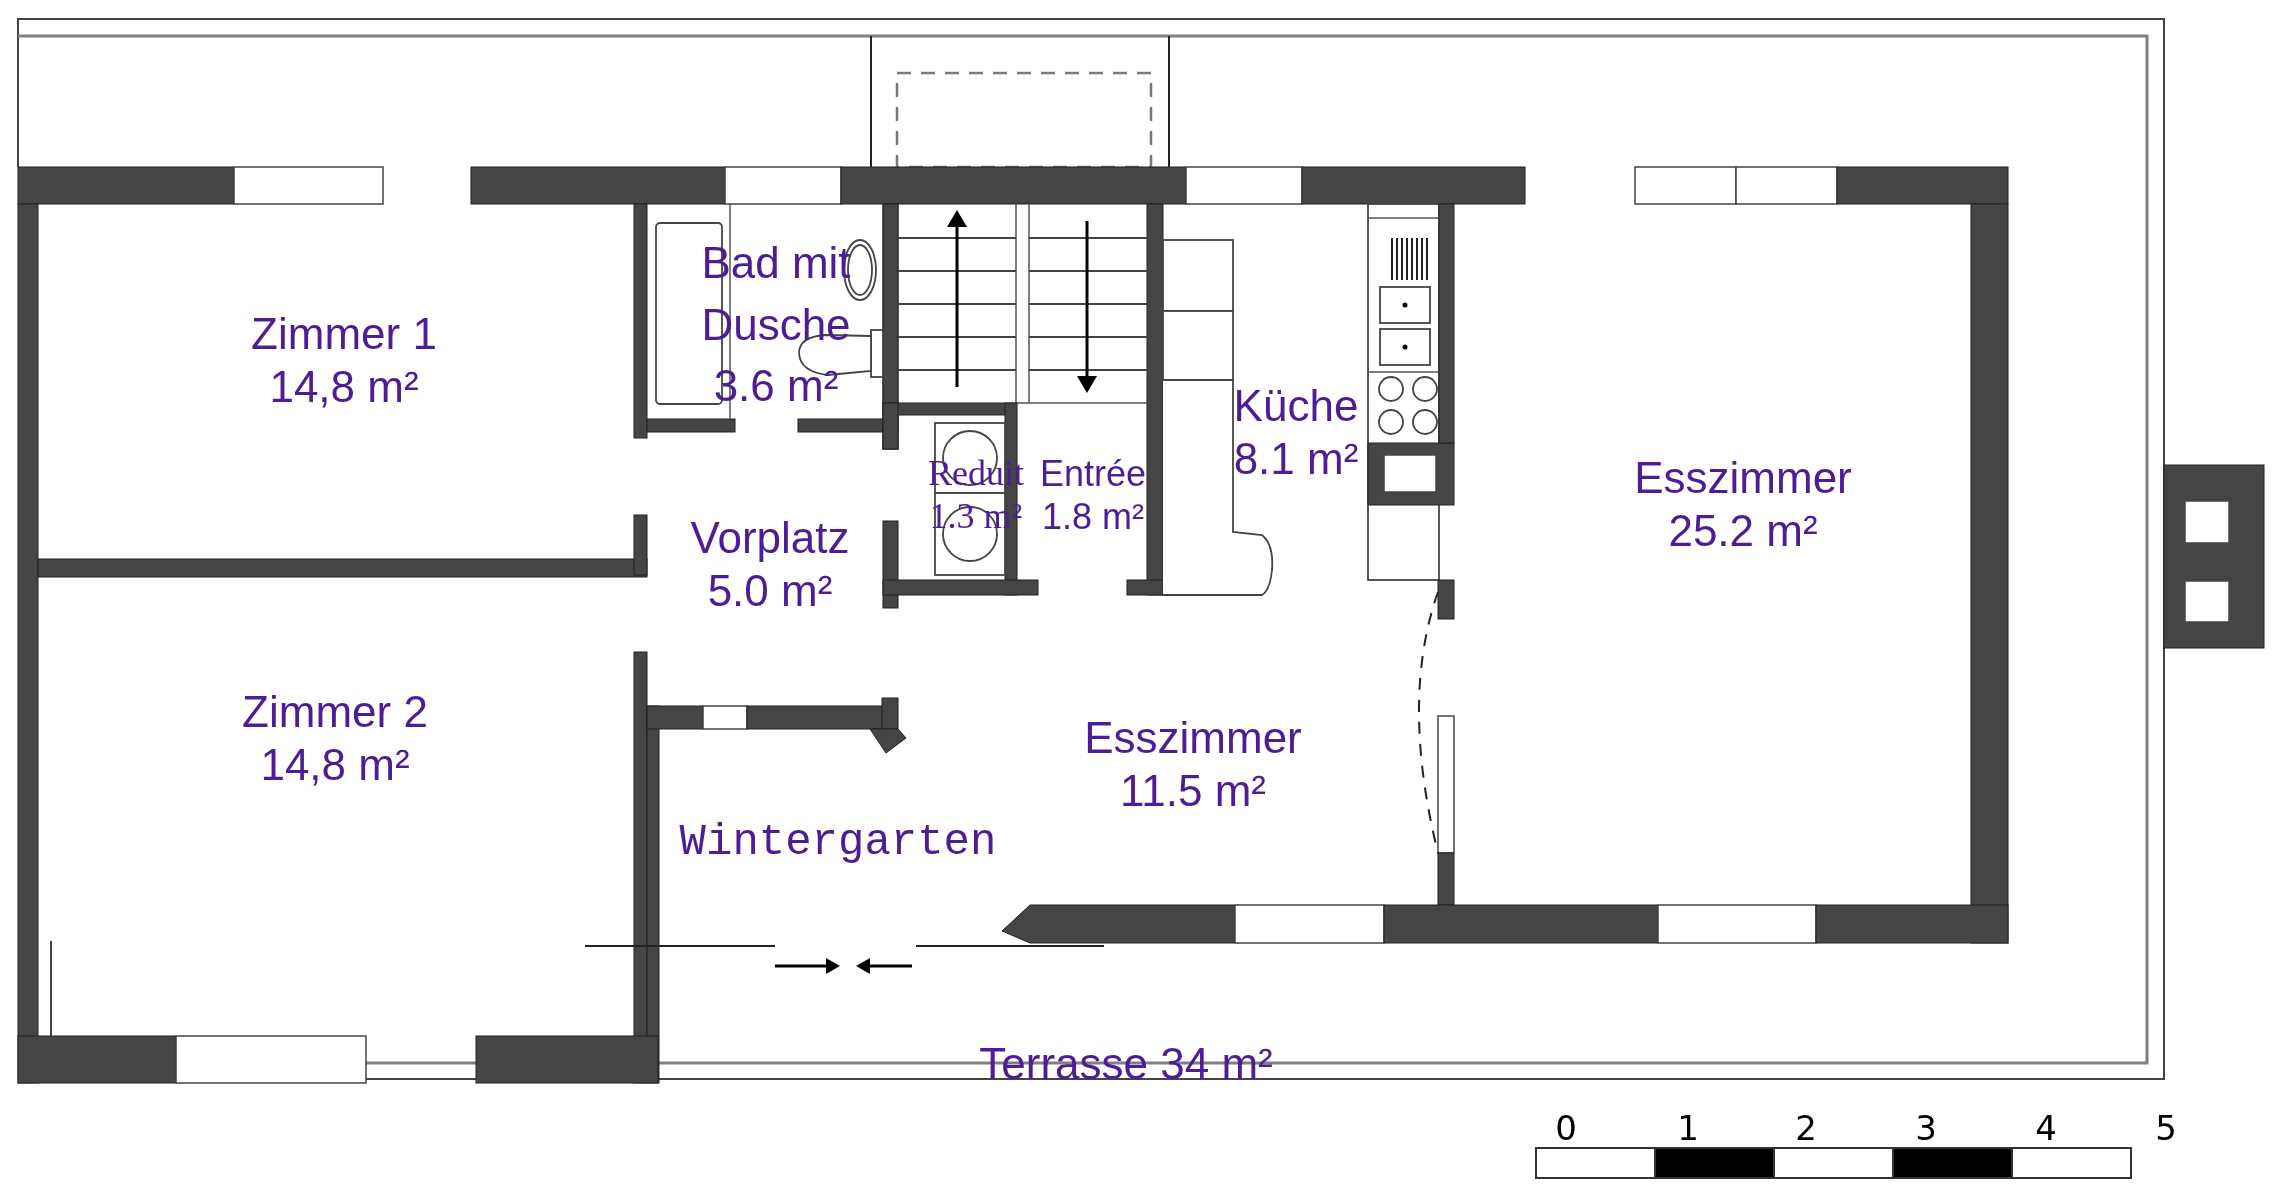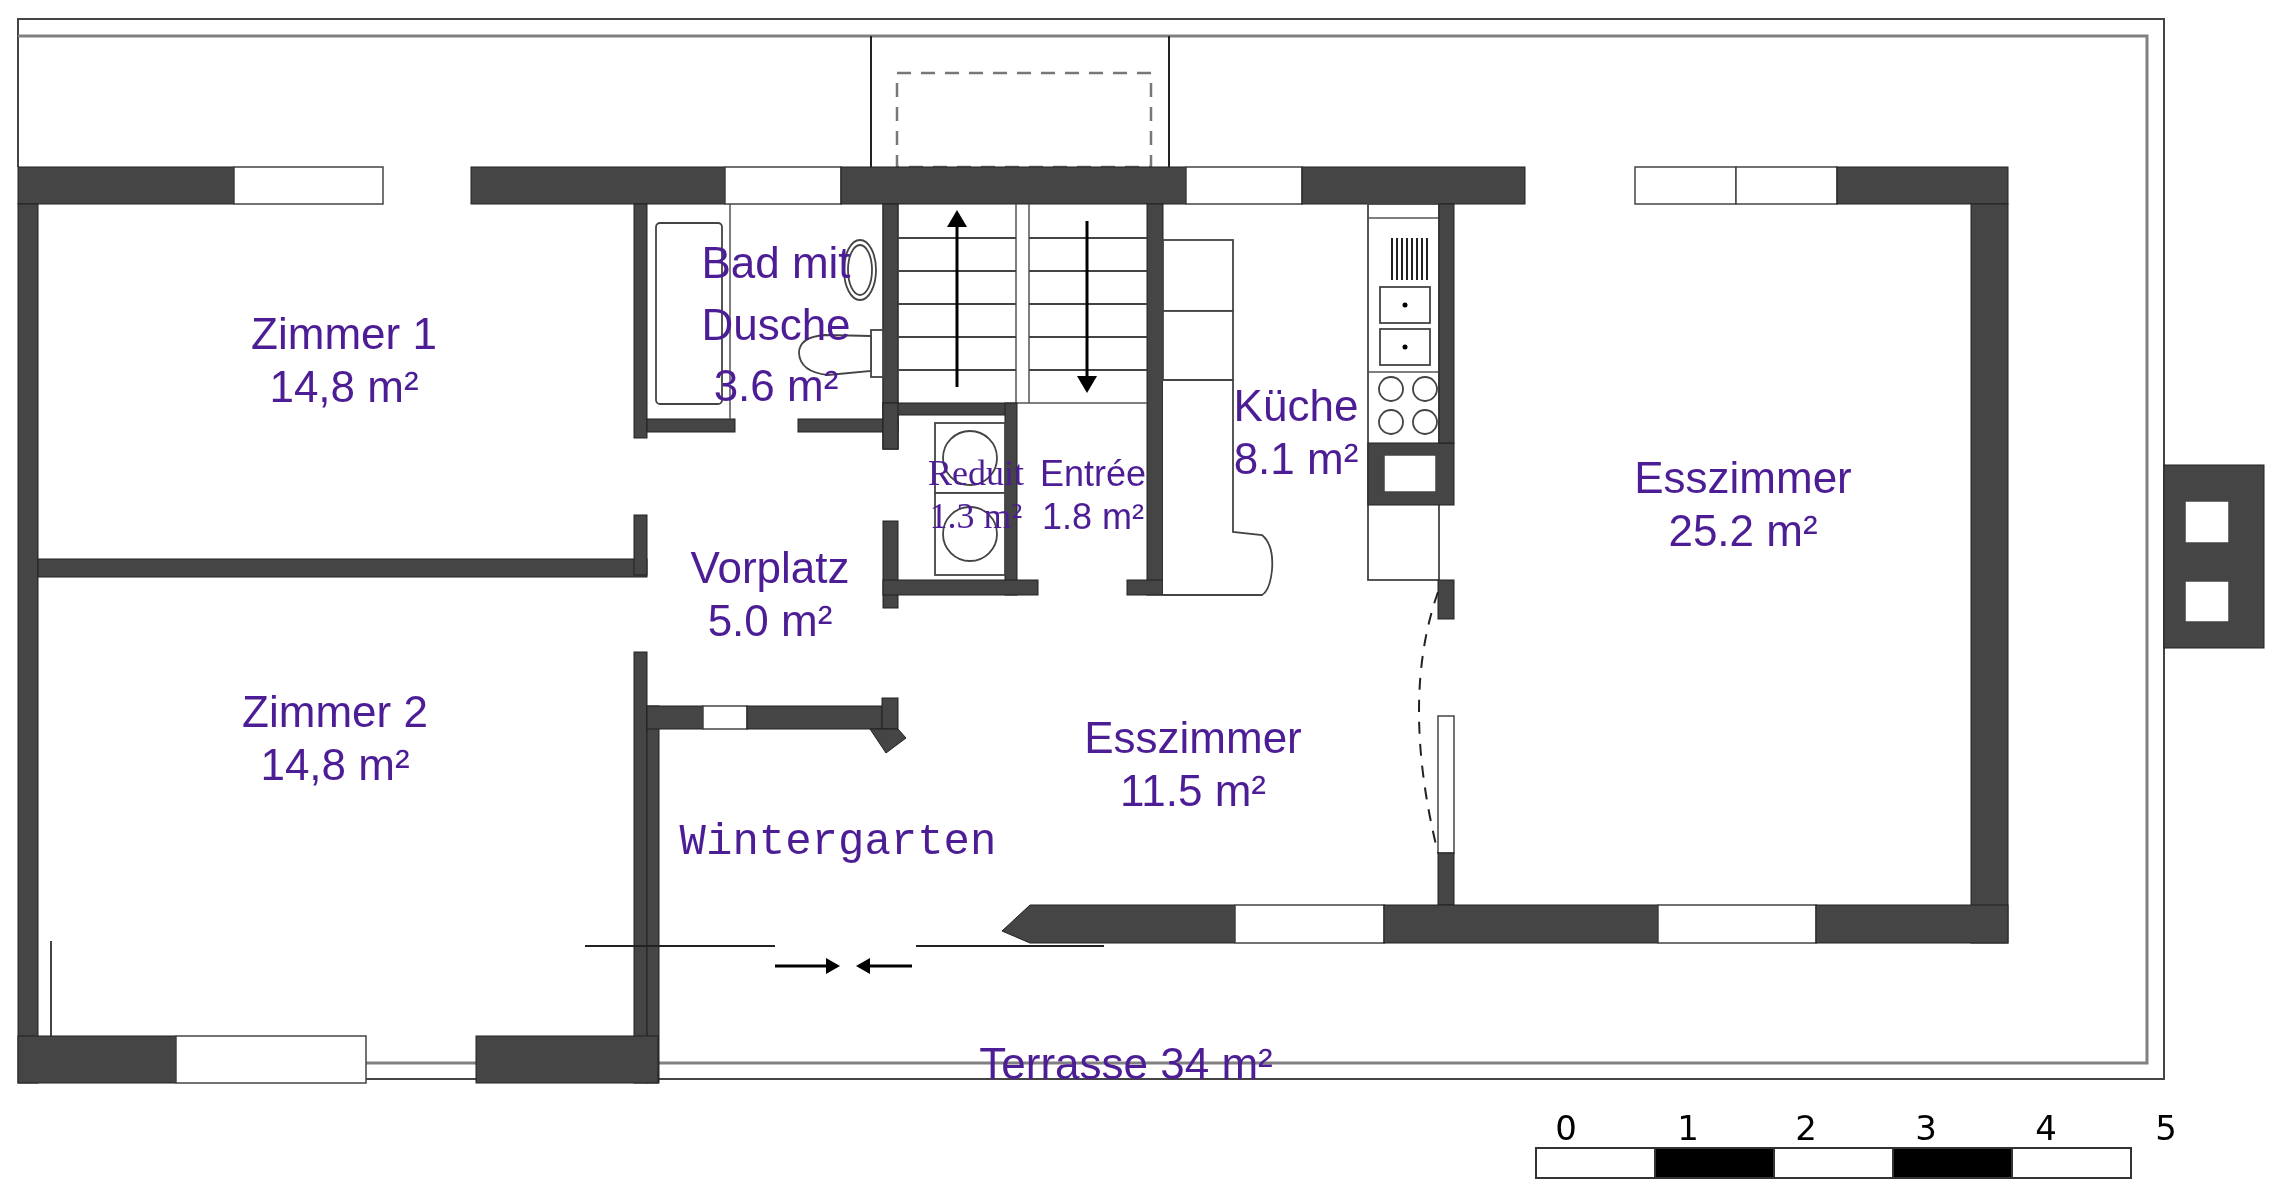--- a/index.html
+++ b/index.html
@@ -243,21 +243,21 @@
 </div>
 <div class="room-label lg" style="left:335px; top:686px;">
   <span>Zimmer 2</span>
   <span>14,8 m²</span>
 </div>
 <div class="room-label lg" style="left:776px; top:232px; line-height:1.4;">
   <span>Bad mit</span>
   <span>Dusche</span>
   <span>3.6 m²</span>
 </div>
-<div class="room-label lg" style="left:770px; top:542px;">
+<div class="room-label lg" style="left:770px; top:512px;">
   <span>Vorplatz</span>
   <span>5.0 m²</span>
 </div>
 <div class="room-label sm" style="left:976px; top:452px;font-family:Liberation Serif, serif;">
   <span>Reduit</span>
   <span>1.3 m²</span>
 </div>
 <div class="room-label sm" style="left:1093px; top:452px;">
   <span>Entrée</span>
   <span>1.8 m²</span>

